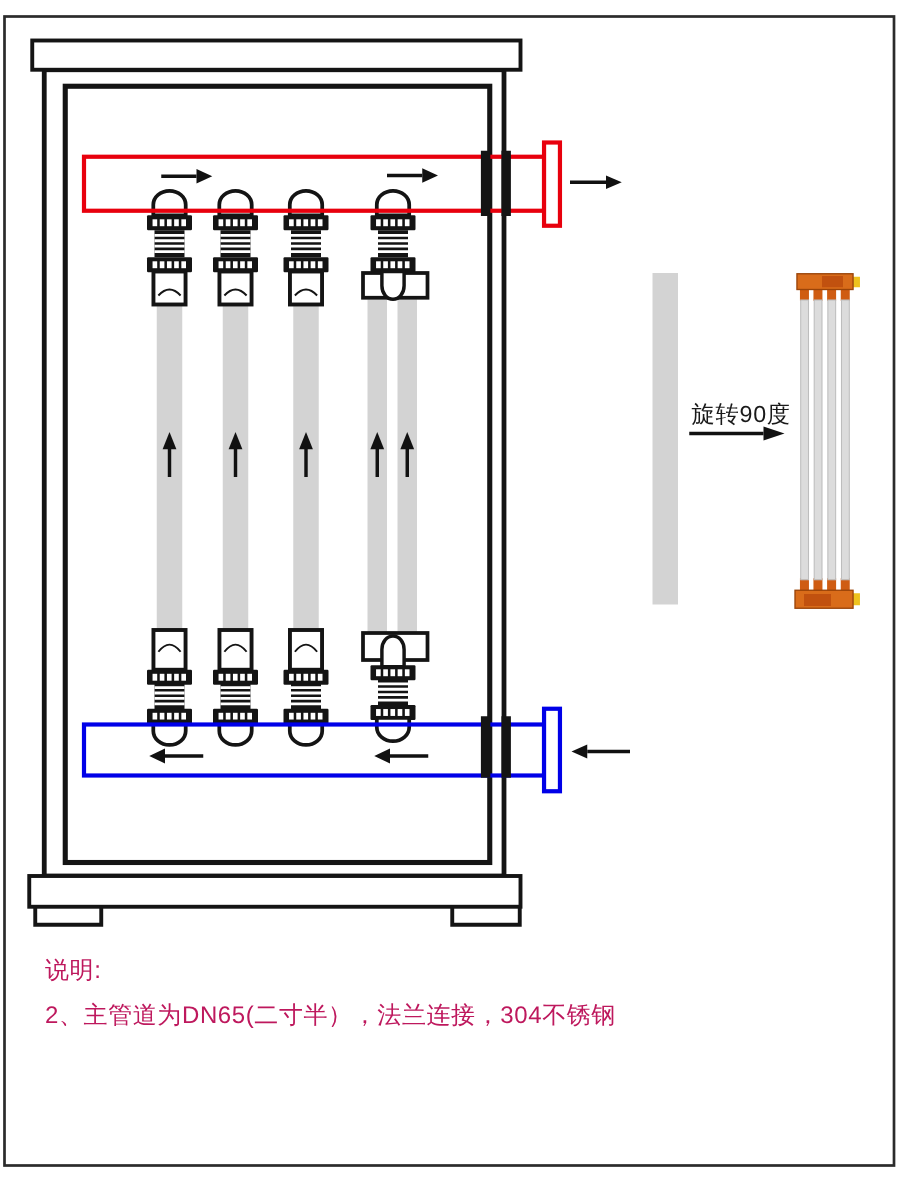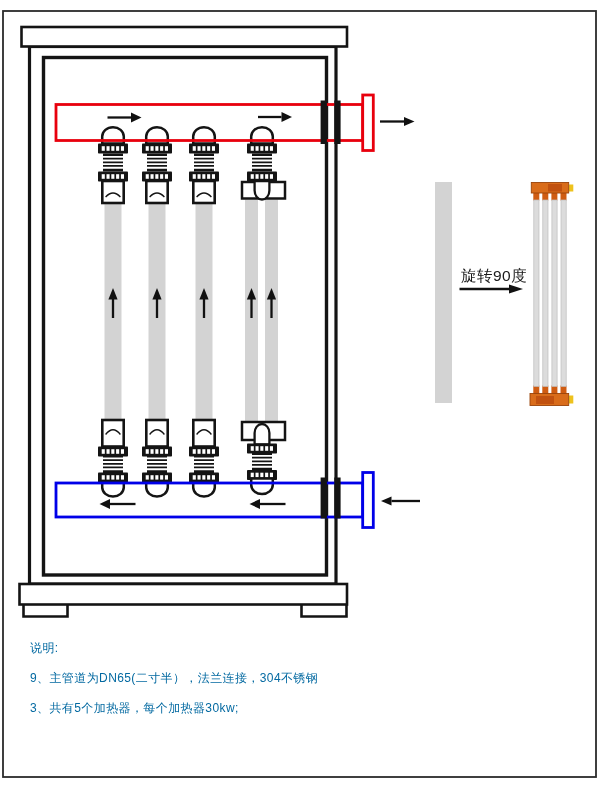--- a/index.html
+++ b/index.html
@@ -9,22 +9,22 @@
   }
   .stage { position:absolute; left:0; top:0; width:600px; height:791px;text-align:center; }
   svg { display:block; }
   .ln   { stroke:#141414; fill:#ffffff; }
   .dark { fill:#141414; }
   .tube { fill:#d3d3d3; }
   .tube-thin { fill:#dcdcdc; stroke:#bdbdbd; stroke-width:0.7; }
   .arrow { stroke:#111111; stroke-width:2.3; fill:none; }
   .ahead { fill:#111111; stroke:none; }
   .notes {
-    position:absolute; left:30px; top:633px; color:#0369a1;
-    font-size:12px; line-height:30px; letter-spacing:0.4px; white-space:nowrap;
+    position:absolute; left:30px; top:633px; color:#be185d;
+    font-size:16px; line-height:30px; letter-spacing:0.4px; white-space:nowrap;
   }
   .rotate-label-text { font-size:15.5px; fill:#1a1a1a; letter-spacing:0.5px; }
 </style>
 </head>
 <body>
 
 <div class="stage">
 <svg width="600" height="791" viewBox="0 0 600 791">
 
   <defs>
@@ -170,15 +170,14 @@
       <rect x="548" y="184" width="14" height="7.5" fill="#c1510f"></rect>
       <rect x="530" y="393.5" width="38.7" height="12" fill="#d96c1a" stroke="#9a4409" stroke-width="0.9"></rect>
       <rect x="536" y="396" width="18" height="8" fill="#c1510f"></rect>
     </g>
   </g>
 </svg>
 </div>
 
 <div class="notes">
   <div>说明:</div>
-  <div>9、主管道为DN65(二寸半），法兰连接，304不锈钢</div>
-  <div>3、共有5个加热器，每个加热器30kw;</div>
+  <div>2、主管道为DN65(二寸半），法兰连接，304不锈钢</div>
 </div>
 
 </body></html>

